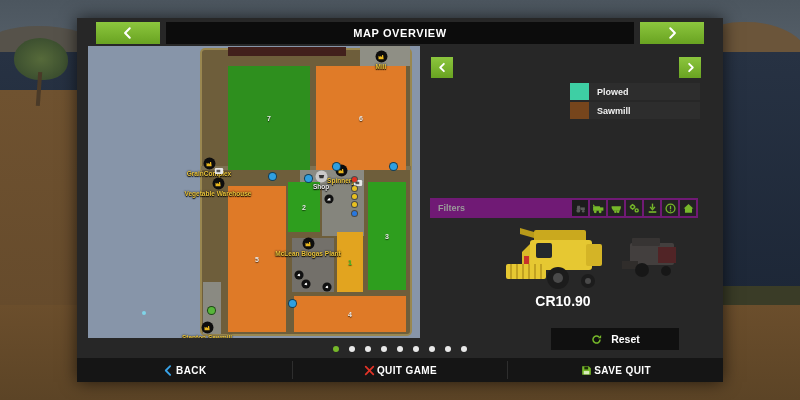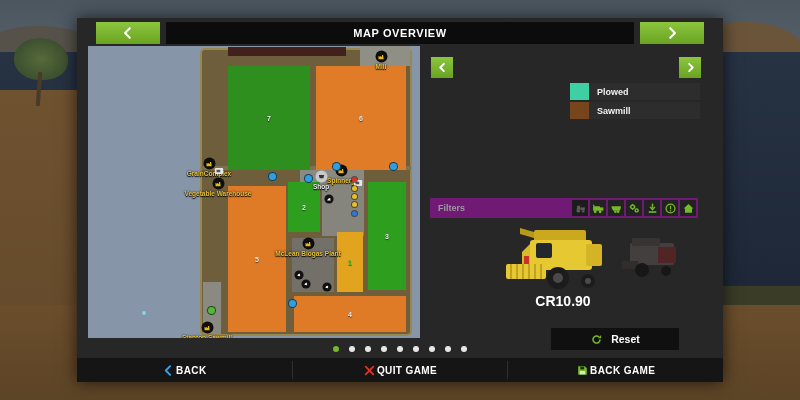--- a/index.html
+++ b/index.html
@@ -353,16 +353,16 @@
         </svg>
       <span>QUIT GAME</span>
     </div>
     <div class="bb-div"></div>
     <div class="bb-cell">
       <svg viewBox="0 0 24 24">
           <path d="M4 4 H16 L20 8 V20 H4 Z" fill="#76b82a"></path>
           <rect x="7" y="13" width="10" height="6" fill="#d8ecb8"></rect>
           <rect x="8" y="5" width="7" height="5" fill="#1d2b08"></rect>
         </svg>
-      <span>BACK GAME</span>
+      <span>SAVE QUIT</span>
     </div>
   </div>
 </div>
 
 </body></html>

